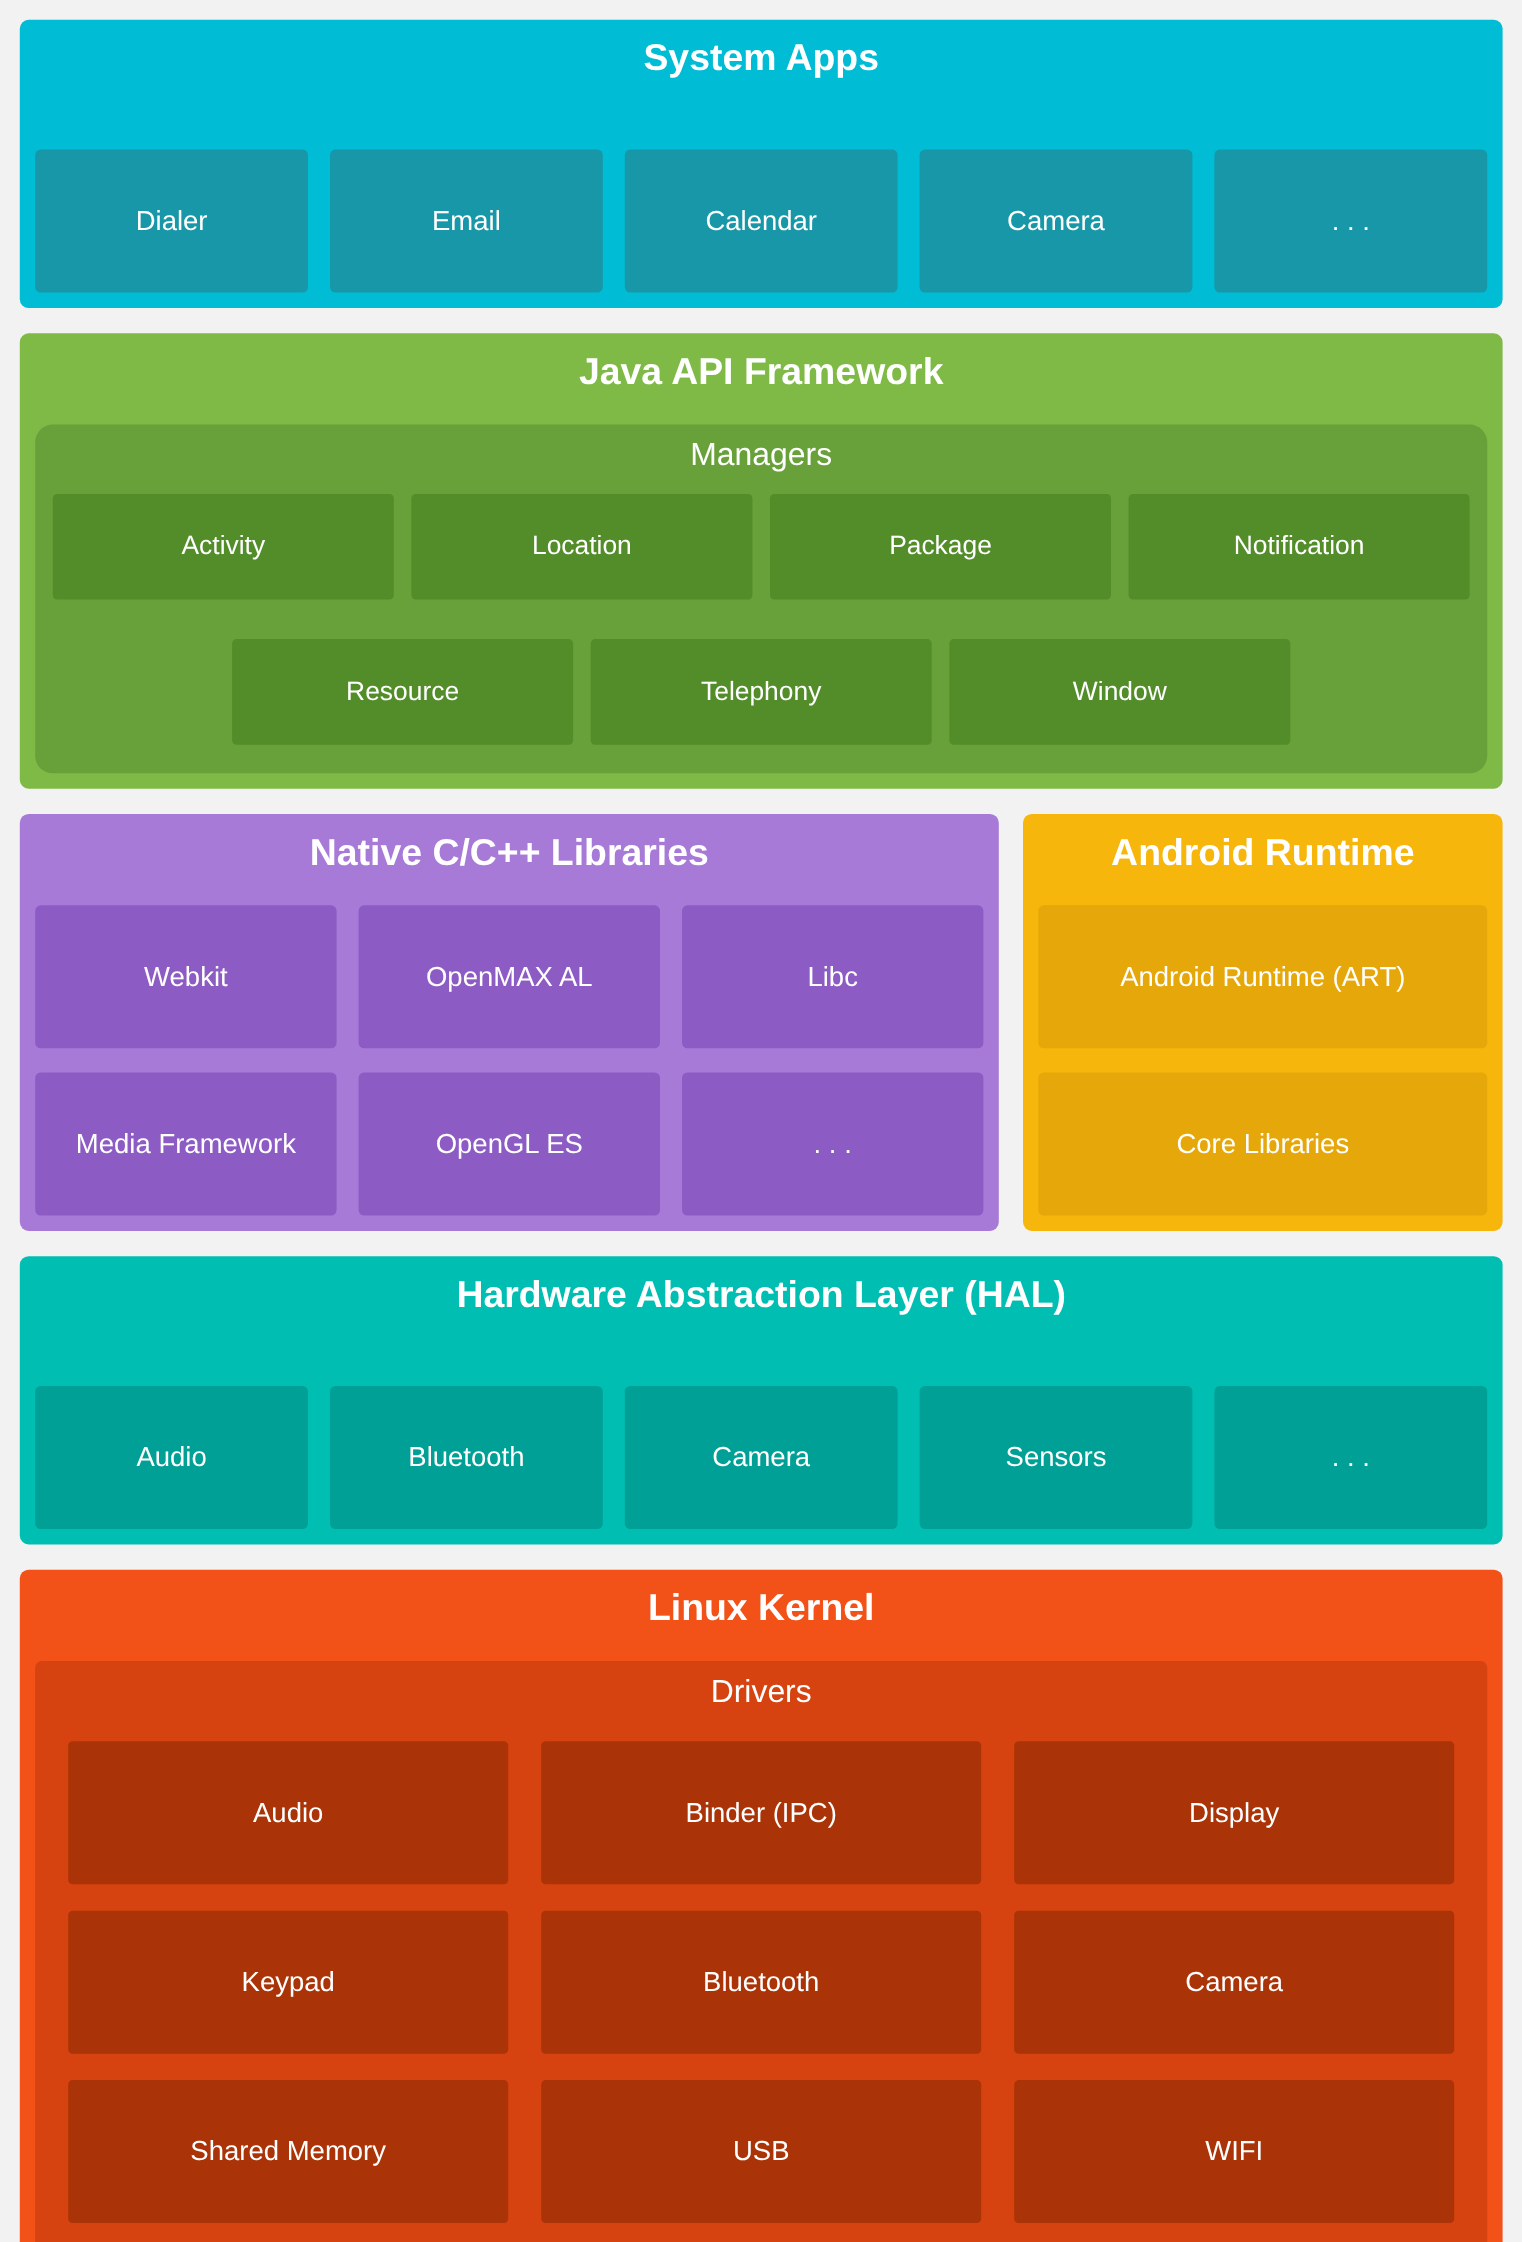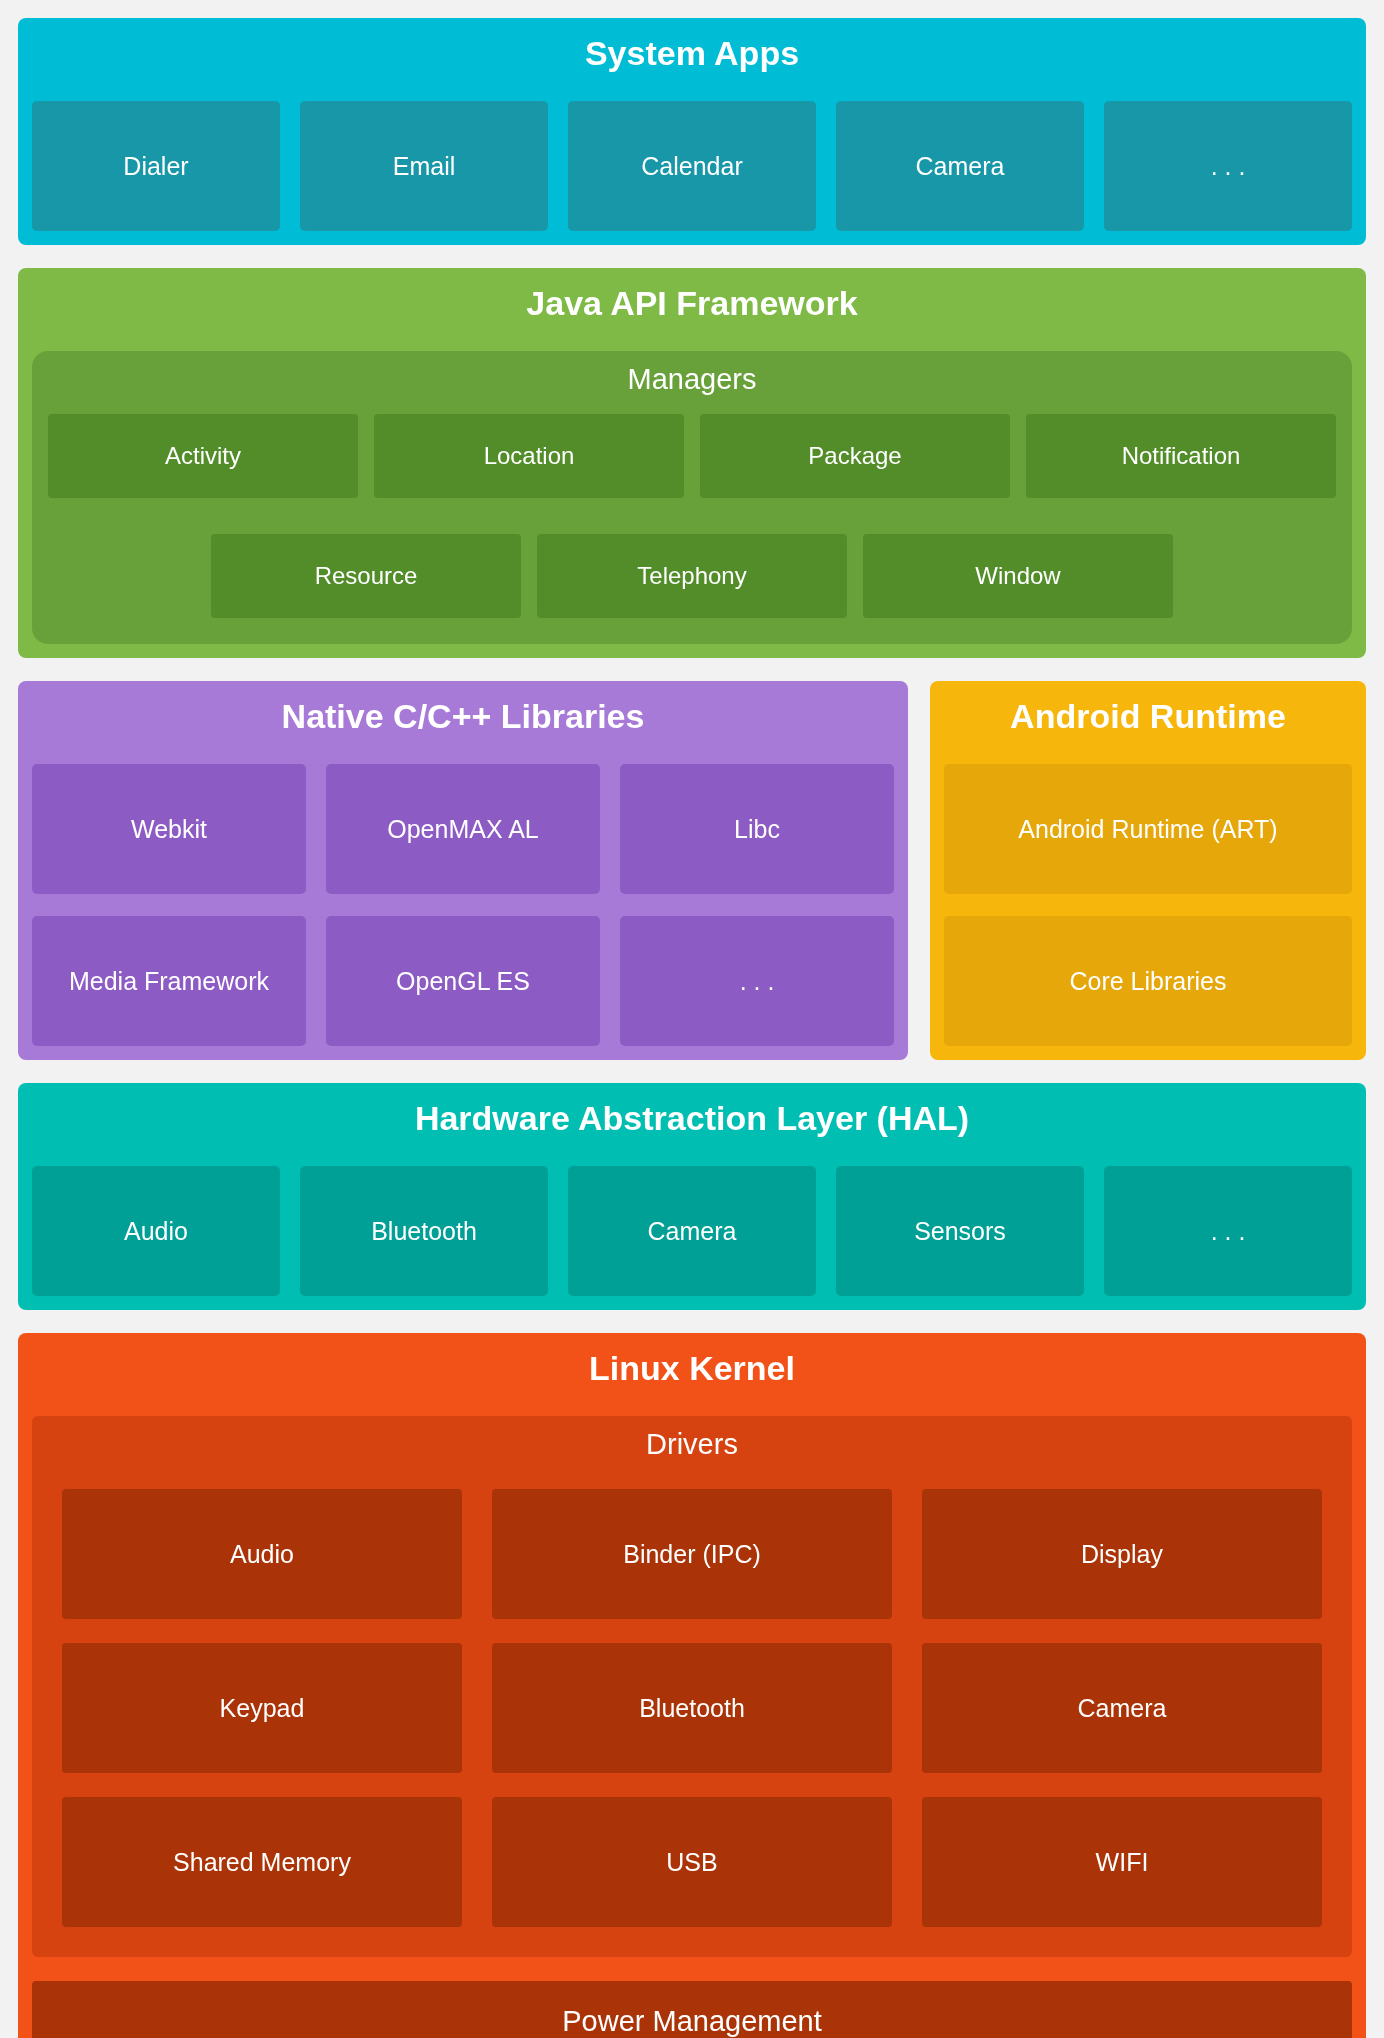--- a/index.html
+++ b/index.html
@@ -35,21 +35,21 @@
   }
   .cell {
     display: flex;
     align-items: center;
     justify-content: center;
     border-radius: 5px;
     font-size: 25px;
     height: 130px;
     text-align: center;
   }
-  .row { display: flex; gap: 20px; }
+  .row { display: flex; gap: 20px; margin-top: 35px; }
   .row .cell { flex: 1; }
 
   
   .band.system { background: var(--system-apps-band, #00bcd4); }
   .band.system .cell { background: var(--system-apps-box, #1797a8); }
 
   
   .band.java { background: var(--java-band, #7eba45); }
   .java-body { display: flex; gap: 20px; }
   .java-left { flex: 0 0 450px; display: flex; flex-direction: column; gap: 30px; }
@@ -58,21 +58,21 @@
     flex: 1;
     background: var(--java-box, #68a03a);
     border-radius: 16px;
     padding: 0 16px 26px;
     box-sizing: border-box;
   }
   .m-row { display: flex; gap: 16px; justify-content: center; }
   .m-row + .m-row { margin-top: 36px; }
   .m-cell {
     background: var(--java-manager-box, #538d2a);
-    height: 84px;
+    height: 96px;
     width: calc((100% - 48px) / 4);
     border-radius: 4px;
     display: flex;
     align-items: center;
     justify-content: center;
     font-size: 24px;
     text-align: center;
   }
 
   

